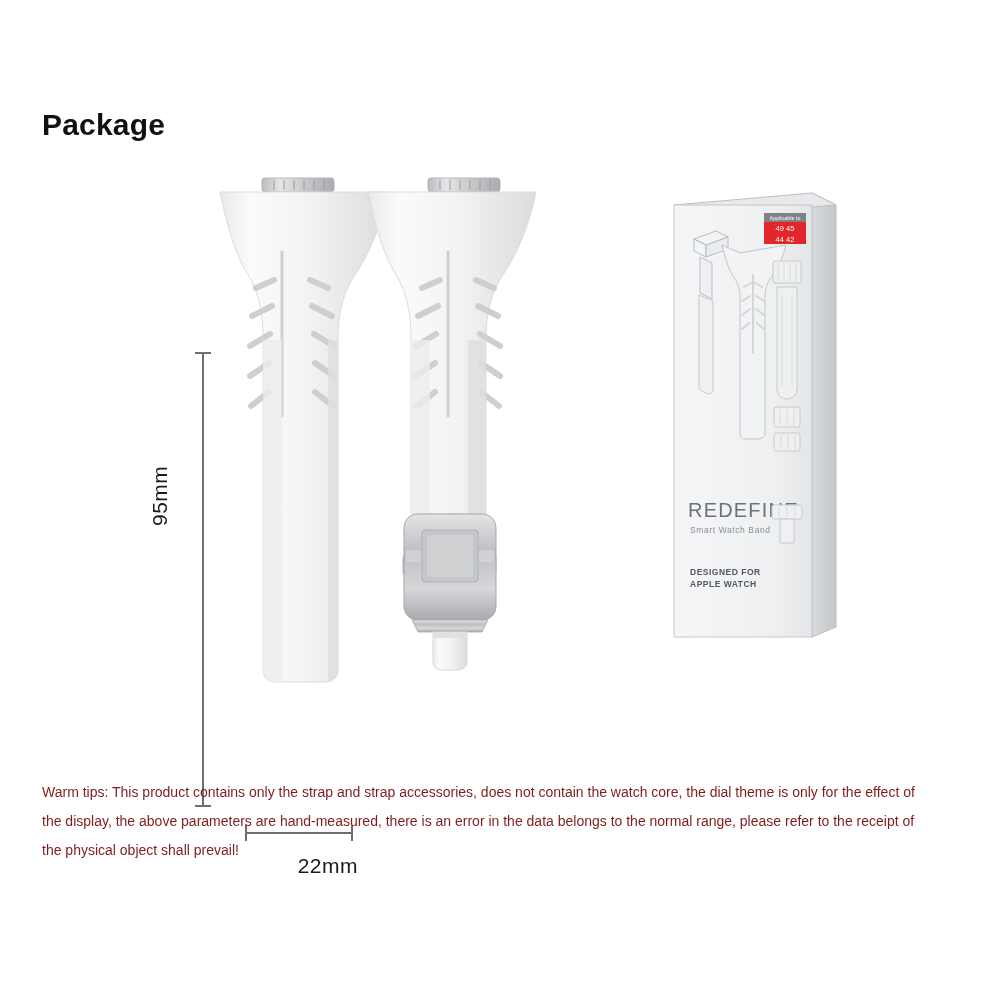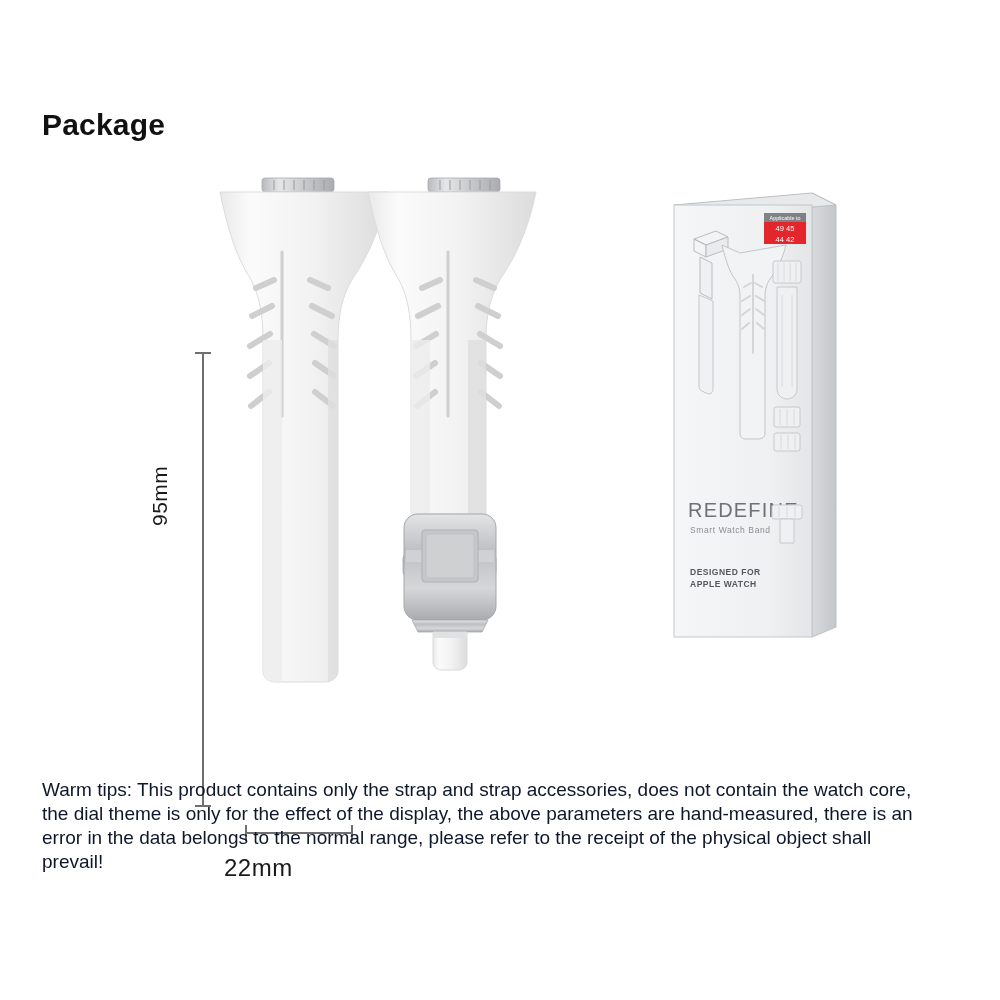--- a/index.html
+++ b/index.html
@@ -89,25 +89,25 @@
     top: -7px;
     width: 2px;
     height: 16px;
     background: #6f6f6f;
   }
   .dim-h:before { left: 0; }
   .dim-h:after { right: 0; }
 
   .dim-h-label {
     position: absolute;
-    left: 74px;
+    left: 68px;
     top: 684px;
     width: 140px;
-    text-align: left;
-    font-size: 24px;
+    text-align: right;
+    font-size: 21px;
     color: #1a1a1a;
     letter-spacing: 0.5px;
   }
 
   
   .strap-svg {
     position: absolute;
     left: 0;
     top: 0;
   }
@@ -121,23 +121,23 @@
     height: 470px;
     text-align: right;
   }
 
   
   .tips {
     position: absolute;
     left: 42px;
     top: 778px;
     width: 890px;
-    font-size: 19px;
-    line-height: 24px;
-    color: #0f172a;
+    font-size: 14px;
+    line-height: 29px;
+    color: #7f1d1d;
   }
 </style>
 </head>
 <body>
 
 <div class="page">
 
   <div class="title">Package</div>
 
   <div class="product-area">

